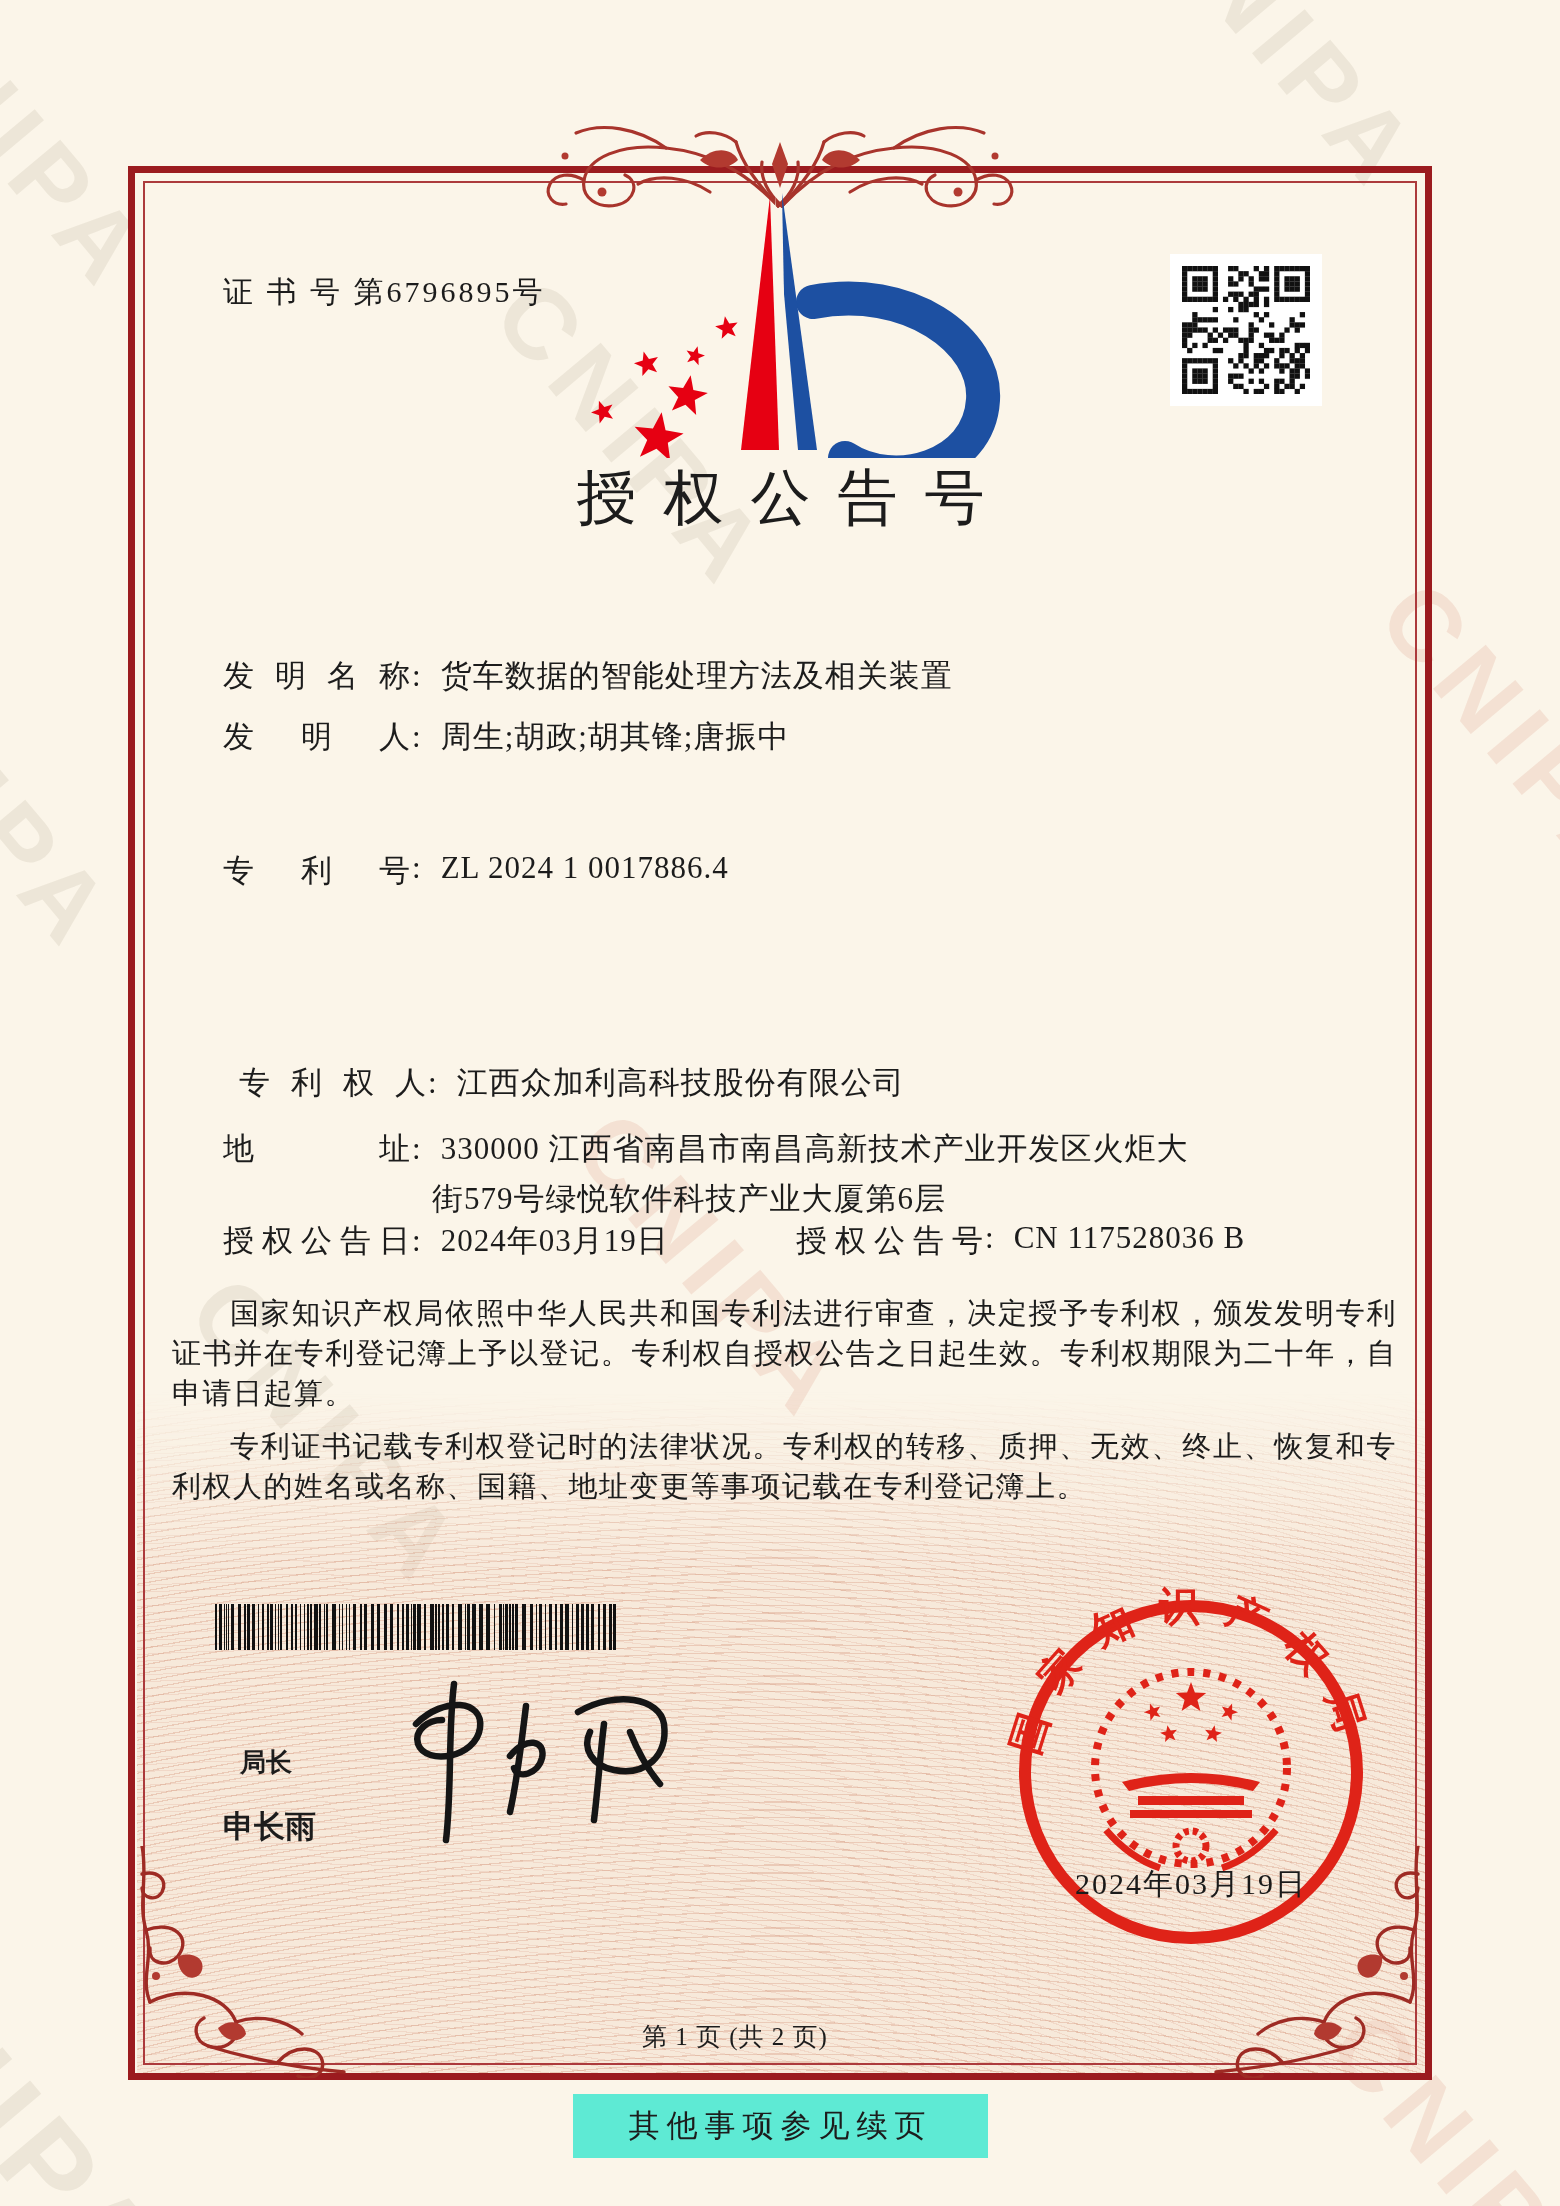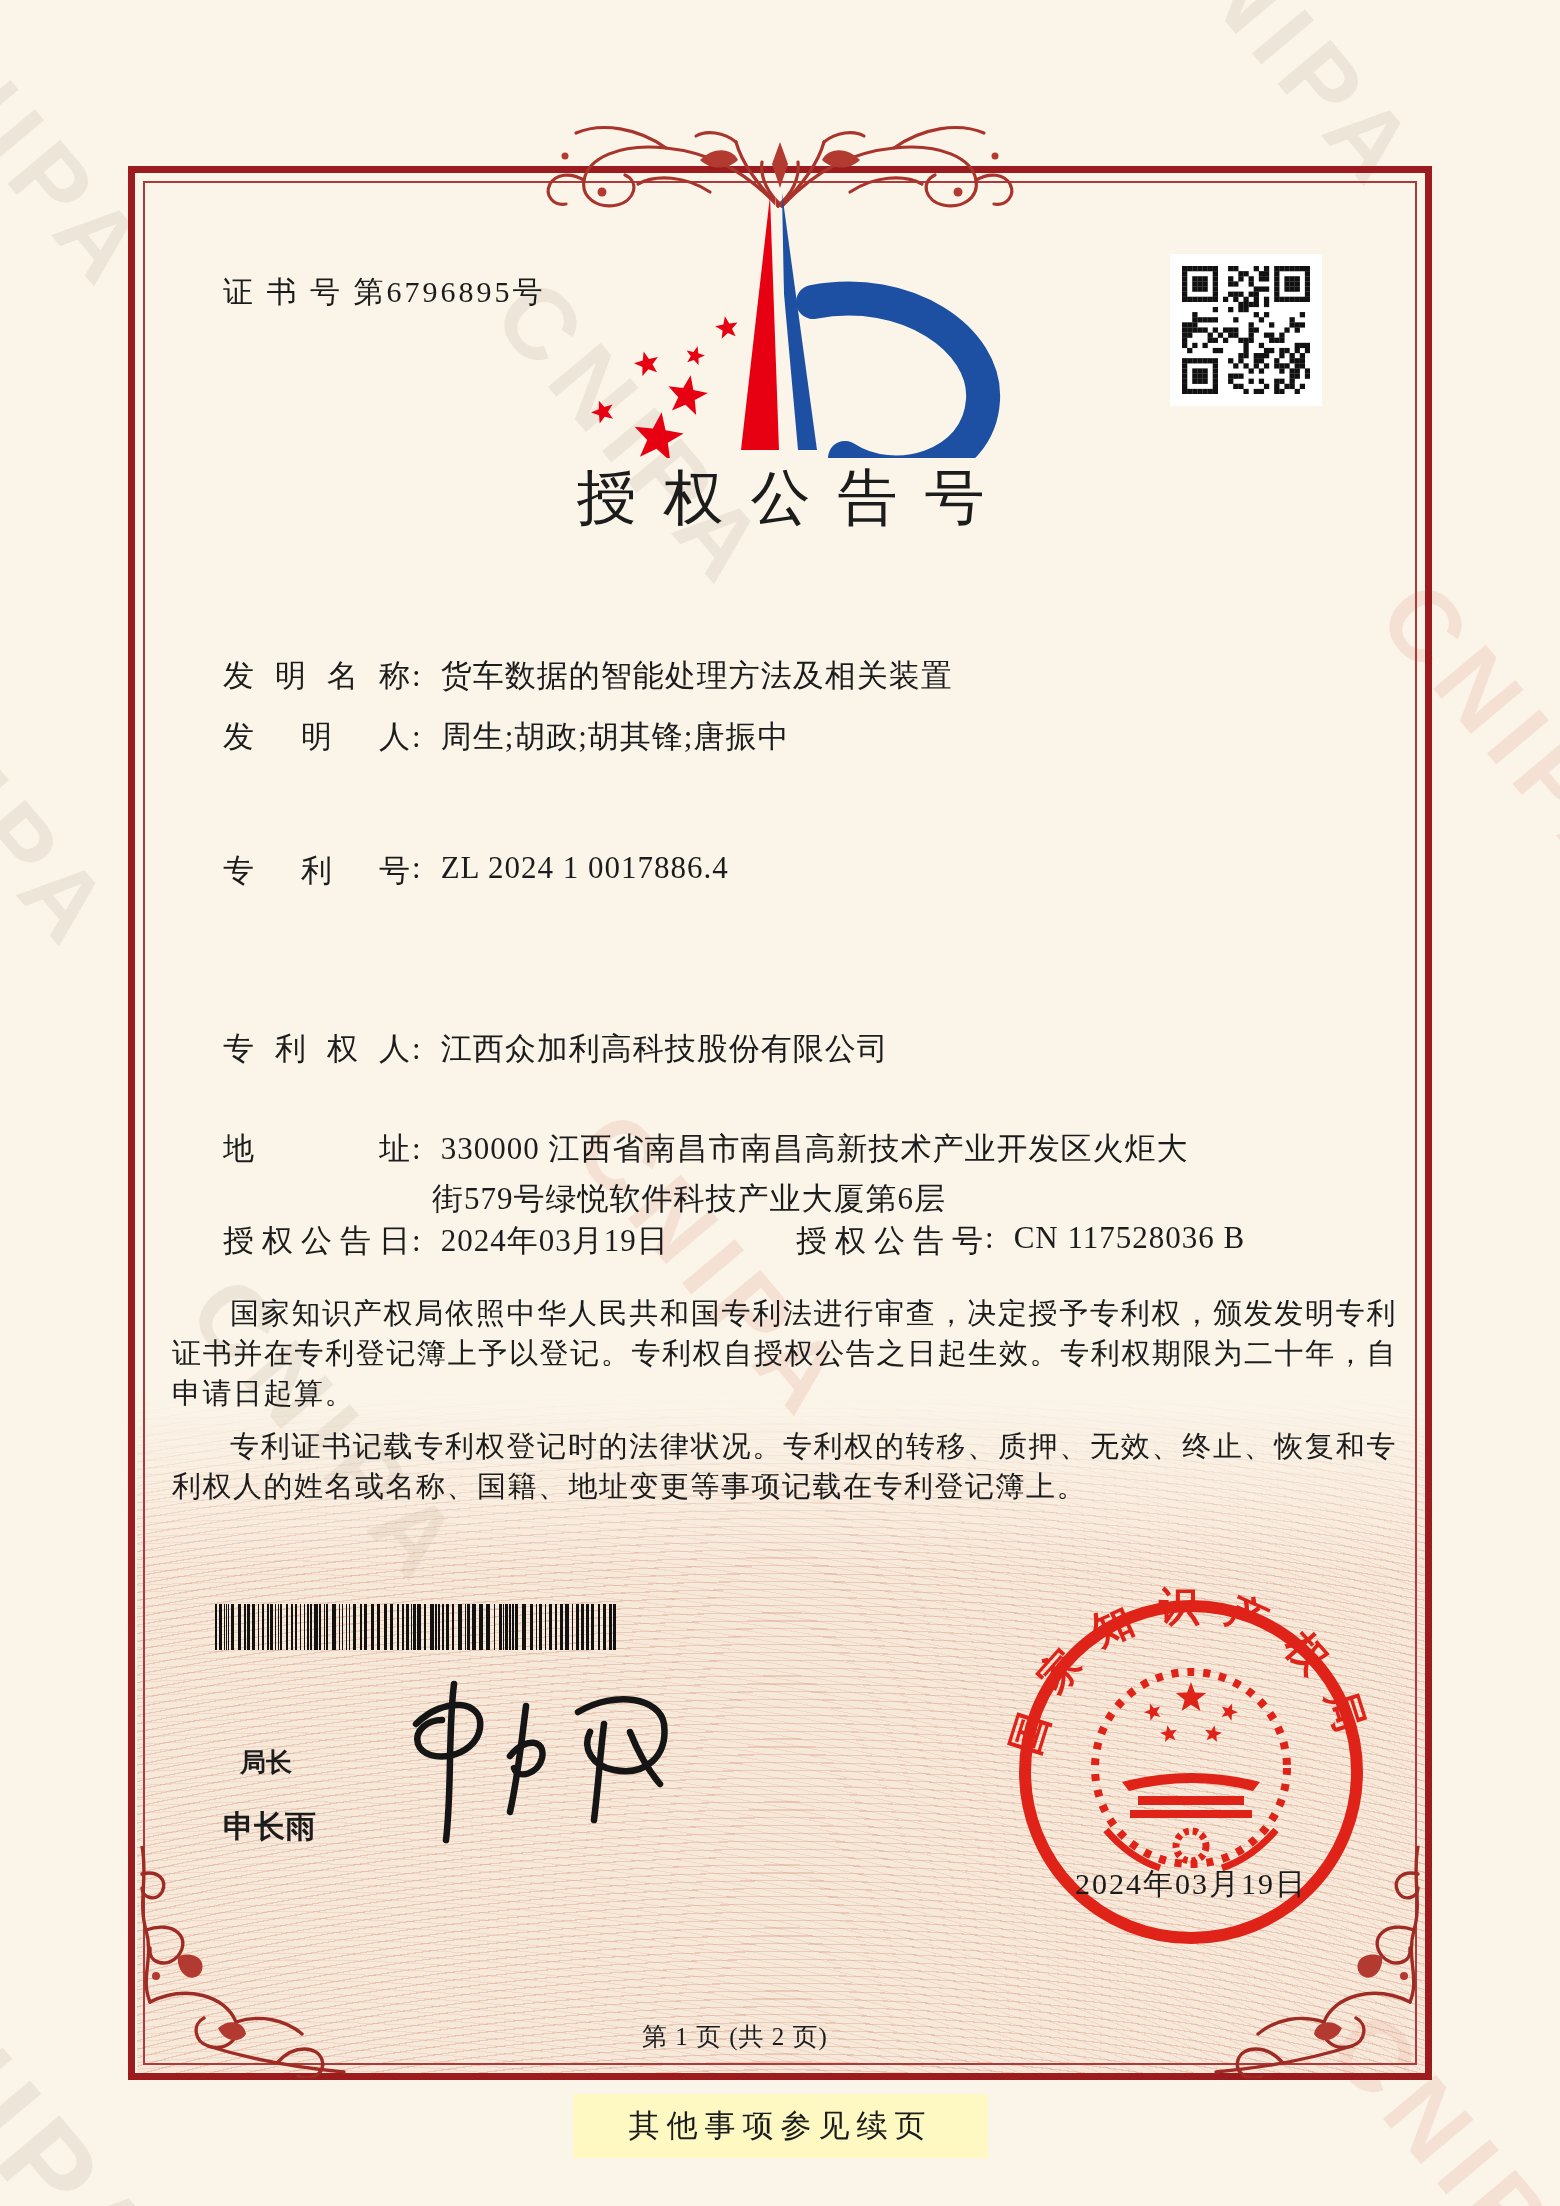--- a/index.html
+++ b/index.html
@@ -59,21 +59,21 @@
     text-indent:58px; text-align:justify; letter-spacing:1.5px;
   }
   
   .barcode{position:absolute; left:215px; top:1604px;}
   .sig-title{position:absolute; left:240px; top:1745px; font-family:"Liberation Sans","DejaVu Sans",sans-serif; font-weight:bold; font-size:26px;}
   .sig-name{position:absolute; left:223px; top:1806px; font-family:"Liberation Sans","DejaVu Sans",sans-serif; font-weight:bold; font-size:31px;}
   .signature{position:absolute; left:368px; top:1672px;}
   .seal{position:absolute; left:1002px; top:1586px;}
   .page-info{position:absolute; left:735px; top:2020px; transform:translateX(-50%); font-size:25px; letter-spacing:1px; white-space:nowrap;}
   .continuation{
-    position:absolute; left:573px; top:2094px; width:415px; height:64px; background:#fef9c3;
+    position:absolute; left:573px; top:2094px; width:415px; height:64px; background:#5eead4;
     display:flex; align-items:center; justify-content:center;
     font-size:31px; letter-spacing:7px;
   }
   .ornament-top{position:absolute; left:470px; top:106px;}
   .flourish{position:absolute;}
 </style>
 </head>
 <body>
 
 <div class="page">
@@ -429,21 +429,21 @@
 
   <div class="row" style="top:655px;">
     <span class="lbl">发明名称</span><span class="colon">:</span><span class="val">货车数据的智能处理方法及相关装置</span>
   </div>
   <div class="row" style="top:716px;">
     <span class="lbl">发明人</span><span class="colon">:</span><span class="val">周生;胡政;胡其锋;唐振中</span>
   </div>
   <div class="row" style="top:850px;">
     <span class="lbl">专利号</span><span class="colon">:</span><span class="val">ZL 2024 1 0017886.4</span>
   </div>
-  <div class="row" style="top:1028px;">
+  <div class="row" style="top:1062px;margin-left:16px;">
     <span class="lbl">专利权人</span><span class="colon">:</span><span class="val">江西众加利高科技股份有限公司</span>
   </div>
   <div class="row" style="top:1128px;">
     <span class="lbl">地址</span><span class="colon">:</span><span class="val">330000 江西省南昌市南昌高新技术产业开发区火炬大</span>
   </div>
   <div class="val2line" style="top:1178px;">街579号绿悦软件科技产业大厦第6层</div>
   <div class="row" style="top:1220px;">
     <span class="lbl">授权公告日</span><span class="colon">:</span><span class="val">2024年03月19日</span>
     <span class="pair2">
       <span class="lbl">授权公告号</span><span class="colon">:</span><span class="val">CN 117528036 B</span>

